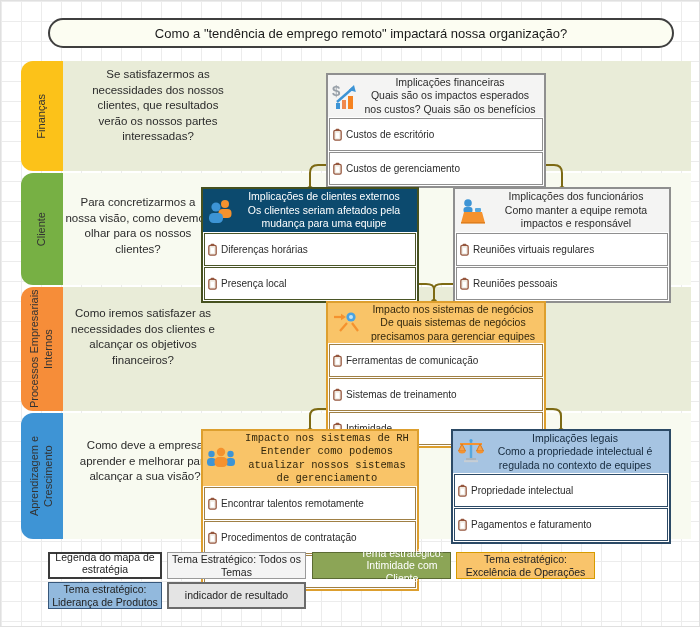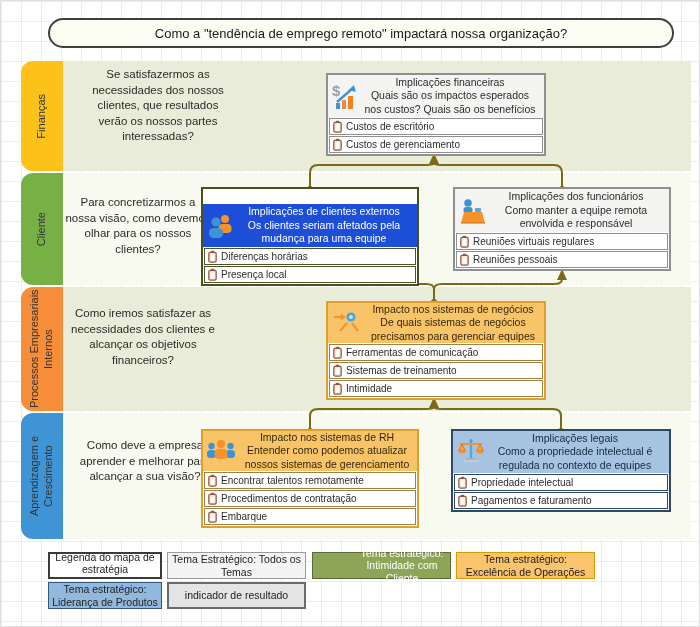--- a/index.html
+++ b/index.html
@@ -14,26 +14,26 @@
   .band.odd{background:#e9ecd8;}
   .band.even{background:#f8faf0;}
   .tab{position:absolute;left:20px;width:42px;border-radius:12px 0 0 12px;display:flex;align-items:center;justify-content:center;}
   .tab-label{writing-mode:vertical-rl;transform:rotate(180deg);text-align:center;font-size:11px;line-height:1.25;color:#333;}
   .question{position:absolute;font-size:11.5px;line-height:1.35;color:#2b2b2b;text-align:center;}
   .node{position:absolute;box-sizing:border-box;background:#fff;}
   .node .hdr{position:relative;display:flex;align-items:center;justify-content:center;text-align:center;
     padding:2px 6px 2px 34px;box-sizing:border-box;font-size:10.5px;line-height:1.28;}
   .node .hdr .ic{position:absolute;left:3px;top:50%;transform:translateY(-50%);width:30px;height:30px;}
   .node .item{display:flex;align-items:center;gap:4px;margin:1px;border:1px solid #8f8f8f;background:#fff;
-    height:15px;padding:0 3px;font-size:10px;color:#2b2b2b;box-sizing:content-box;}
+    height:15px;padding:8px 3px;font-size:10px;color:#2b2b2b;box-sizing:content-box;}
   .node .item .iic{width:9px;height:13px;flex:0 0 auto;}
   .theme-gray{border:2px solid #8f8f8f;}
   .theme-gray .hdr{background:#f4f4f3;color:#2b2b2b;}
   .theme-green{border:2px solid #46511f;}
-  .theme-green .hdr{background:#1d4ed8;color:#ffffff;margin-top:15px;}
+  .theme-green .hdr{background:#0c4a6e;color:#ffffff;}
   .theme-green .item{border-color:#4a5526;}
   .theme-orange{border:2px solid #dd9f2e;}
   .theme-orange .hdr{background:#f9c468;color:#33280e;padding-left:40px;}
   .theme-orange .item{border-color:#a08045;}
   .theme-blue{border:2px solid #2c4a66;}
   .theme-blue .hdr{background:#a6c4e2;color:#15293c;}
   .theme-blue .item{border-color:#2c4a66;}
   .arrows{position:absolute;left:0;top:0;pointer-events:none;}
   .legend-chip{position:absolute;display:flex;align-items:center;justify-content:center;text-align:center;
     font-size:10.5px;line-height:1.2;box-sizing:border-box;padding:1px 3px;color:#222;}
@@ -172,21 +172,21 @@
         <svg viewBox="0 0 30 30" width="30" height="30">
           <circle cx="10" cy="7" r="3.8" fill="#3d94d5"></circle>
           <rect x="5.5" y="11" width="9" height="6" rx="2.5" fill="#3d94d5"></rect>
           <rect x="17" y="12" width="6" height="4" rx="1" fill="#58a8dd"></rect>
           <path d="M3 27 L6 16 L24 16 L27 27 Z" fill="#f5922e"></path>
           <rect x="3" y="26" width="24" height="1.6" fill="#e07f1e"></rect>
         </svg>
       </span>
       <div>
         <div>Implicações dos funcionários</div>
-        <div>Como manter a equipe remota envolvida e responsável</div>
+        <div>Como manter a equipe remota impactos e responsável</div>
       </div>
     </div>
     <div class="item">
       <span class="iic"><svg viewBox="0 0 10 14" width="9" height="13">
             <rect x="3" y="0.6" width="4" height="2.6" rx="0.8" fill="#96573f"></rect>
             <rect x="0.9" y="2.4" width="8.2" height="10.8" rx="1.6" fill="#efe9e0" stroke="#96573f" stroke-width="1.4"></rect>
             <rect x="3.1" y="5" width="3.8" height="6.2" fill="#ffffff"></rect>
           </svg></span>
       <span>Reuniões virtuais regulares</span>
     </div>
@@ -237,21 +237,21 @@
       <span class="iic"><svg viewBox="0 0 10 14" width="9" height="13">
             <rect x="3" y="0.6" width="4" height="2.6" rx="0.8" fill="#96573f"></rect>
             <rect x="0.9" y="2.4" width="8.2" height="10.8" rx="1.6" fill="#efe9e0" stroke="#96573f" stroke-width="1.4"></rect>
             <rect x="3.1" y="5" width="3.8" height="6.2" fill="#ffffff"></rect>
           </svg></span>
       <span>Intimidade</span>
     </div>
   </div>
 
   <div class="node theme-orange" style="left:200px;top:428px;width:218px;">
-    <div class="hdr" style="height:40px;">
+    <div class="hdr" style="height:55px;font-family:Liberation Mono, monospace;">
       <span class="ic">
         <svg viewBox="0 0 30 30" width="30" height="30">
           <circle cx="5.5" cy="10" r="3.2" fill="#3d94d5"></circle>
           <rect x="1" y="14" width="9" height="8" rx="3.5" fill="#3d94d5"></rect>
           <circle cx="24.5" cy="10" r="3.2" fill="#3d94d5"></circle>
           <rect x="20" y="14" width="9" height="8" rx="3.5" fill="#3d94d5"></rect>
           <circle cx="15" cy="8" r="4.2" fill="#f5922e"></circle>
           <rect x="8.5" y="13" width="13" height="10" rx="4.5" fill="#f5922e"></rect>
         </svg>
       </span>

